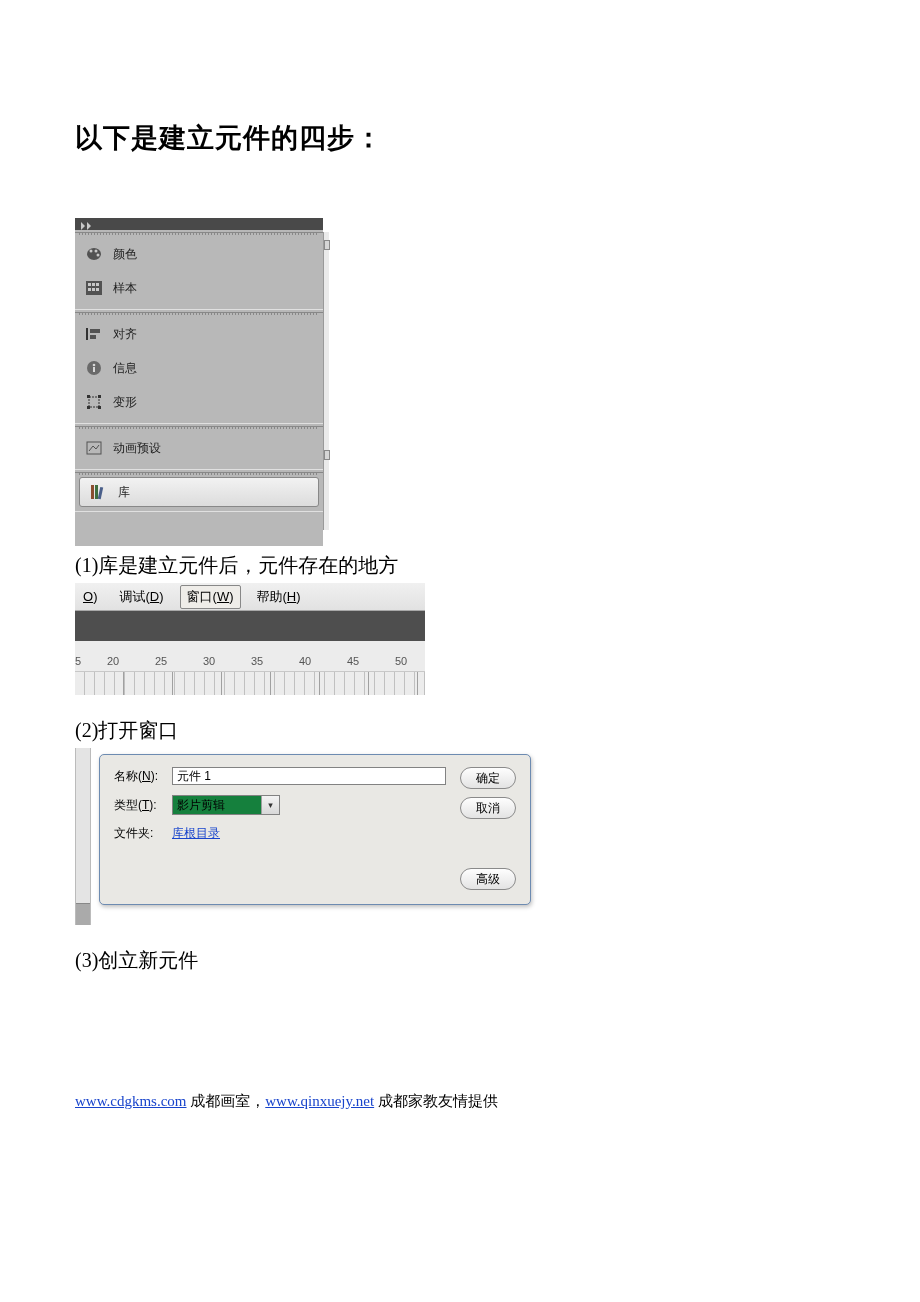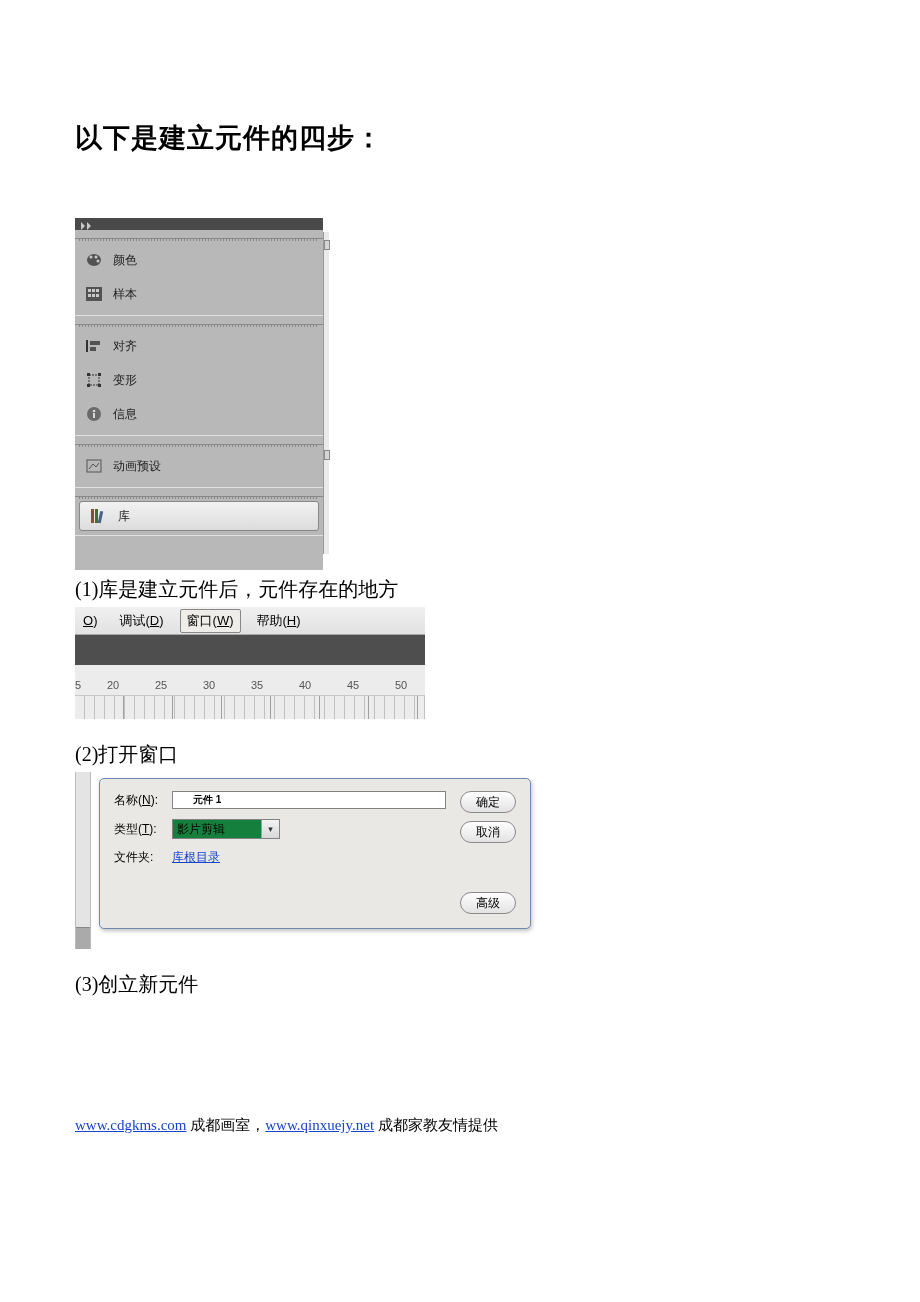--- a/index.html
+++ b/index.html
@@ -50,21 +50,21 @@
     left: 12px; top: 4px;
     width: 0; height: 0;
     border-top: 4px solid transparent;
     border-bottom: 4px solid transparent;
     border-left: 4px solid #c8c8c8;
   }
   .panel-section {
     border-top: 1px solid #888;
     border-bottom: 1px solid #e0e0e0;
     padding: 4px 0;
-    margin-top: 8px;
+    margin-top: 2px;
     position: relative;
   }
   .panel-section::before {
     content: "";
     display: block;
     height: 2px;
     position: absolute;
     top: 0; left: 4px; right: 4px;
     background: repeating-linear-gradient(90deg, #888 0 1px, transparent 1px 3px);
   }
@@ -224,24 +224,23 @@
     gap: 14px;
   }
   .dlg-form { flex: 1; font-size: 12px; }
   .dlg-row { display: flex; align-items: center; margin-bottom: 10px; }
   .dlg-label { width: 58px; white-space: nowrap; color: #000; }
   .dlg-input {
     flex: 1;
     height: 18px;
     border: 1px solid #828282;
     background: #fff;
-    padding: 0 20px;
-    font-size: 10px;
+    padding: 0 4px;
+    font-size: 12px;
     font-family: inherit;
-    font-weight: bold;
   }
   .dlg-select {
     width: 108px;
     height: 20px;
     border: 1px solid #828282;
     background: #15803d;
     display: flex;
     align-items: center;
     padding: 0 4px;
     font-size: 12px;
@@ -330,38 +329,38 @@
             <rect x="0" y="1" width="2" height="12" fill="#323232"></rect>
             <rect x="4" y="2" width="10" height="4" fill="#525252"></rect>
             <rect x="4" y="8" width="6" height="4" fill="#525252"></rect>
           </svg>
         </span>
       <span>对齐</span>
     </div>
     <div class="panel-item">
       <span class="icon-box">
           <svg width="16" height="16" viewBox="0 0 16 16">
+            <circle cx="8" cy="8" r="7" fill="#6a6a6a"></circle>
+            <circle cx="8" cy="5" r="1.3" fill="#d8d8d8"></circle>
+            <rect x="7" y="7" width="2" height="5" fill="#d8d8d8"></rect>
+          </svg>
+        </span>
+      <span>信息</span>
+    </div>
+    <div class="panel-item">
+      <span class="icon-box">
+          <svg width="16" height="16" viewBox="0 0 16 16">
             <rect x="3" y="3" width="10" height="10" fill="none" stroke="#323232" stroke-dasharray="2 1"></rect>
             <rect x="1" y="1" width="3" height="3" fill="#323232"></rect>
             <rect x="12" y="1" width="3" height="3" fill="#323232"></rect>
             <rect x="1" y="12" width="3" height="3" fill="#323232"></rect>
             <rect x="12" y="12" width="3" height="3" fill="#323232"></rect>
           </svg>
         </span>
       <span>变形</span>
-    </div>
-    <div class="panel-item">
-      <span class="icon-box">
-          <svg width="16" height="16" viewBox="0 0 16 16">
-            <circle cx="8" cy="8" r="7" fill="#6a6a6a"></circle>
-            <circle cx="8" cy="5" r="1.3" fill="#d8d8d8"></circle>
-            <rect x="7" y="7" width="2" height="5" fill="#d8d8d8"></rect>
-          </svg>
-        </span>
-      <span>信息</span>
     </div>
   </div>
   <div class="panel-section">
     <div class="panel-item">
       <span class="icon-box">
           <svg width="16" height="14" viewBox="0 0 16 14">
             <rect x="1" y="1" width="14" height="12" fill="none" stroke="#525252"></rect>
             <path d="M3 10 L7 5 L10 8 L13 4" fill="none" stroke="#525252"></path>
           </svg>
         </span>

